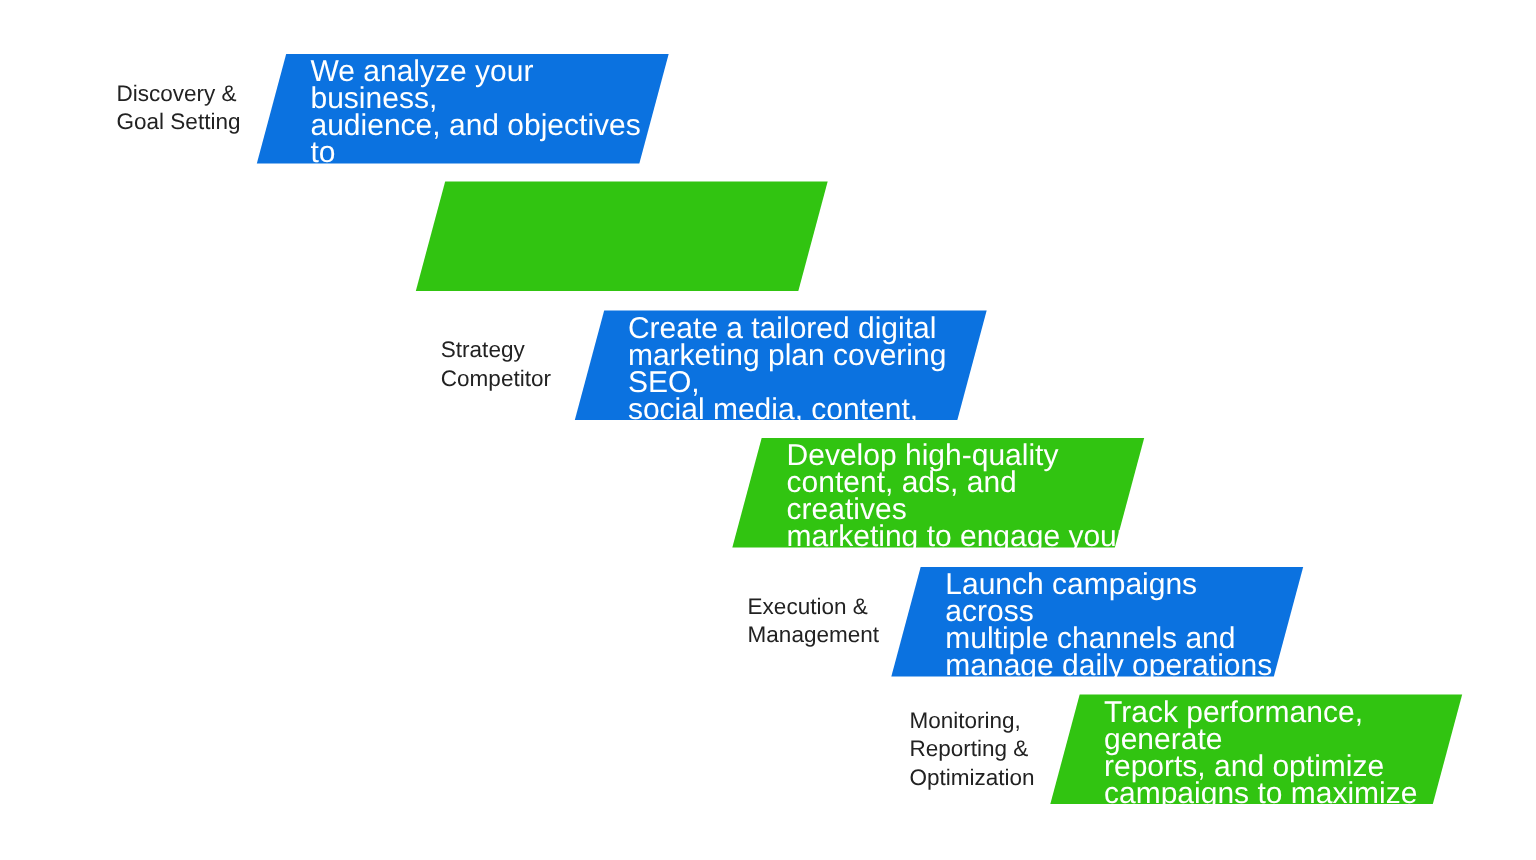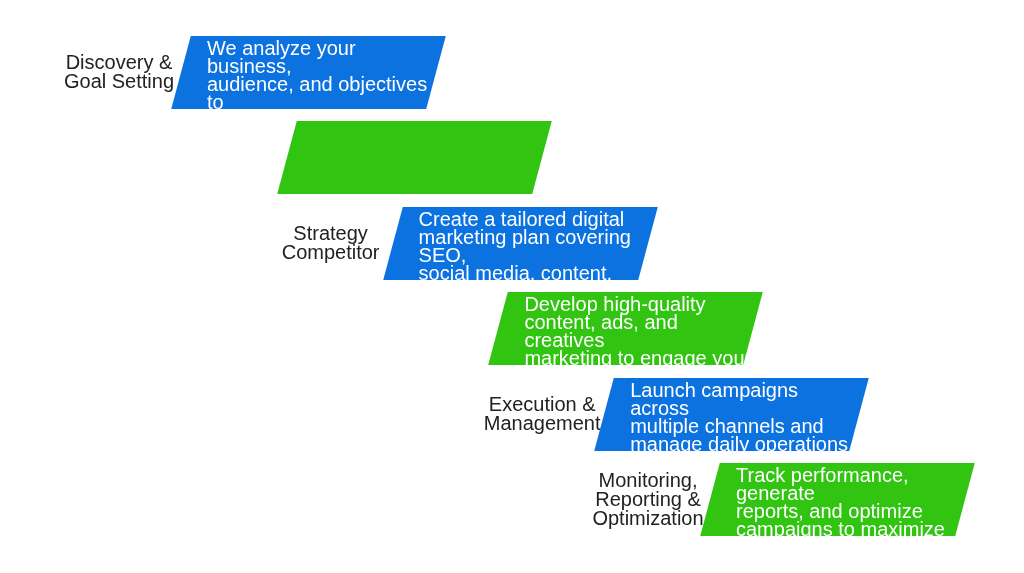--- a/index.html
+++ b/index.html
@@ -36,23 +36,22 @@
   }
   .step-label {
     position: absolute;
     left: -137px;
     top: -2px;
     width: 150px;
     height: 76px;
     display: flex;
     align-items: center;
     justify-content: center;
-    text-align: center;
     color: #222222;
-    font-size: 20px;
+    font-size: 15px;
     line-height: 19px;
     white-space: pre-line;
   }
   .step-desc {
     position: absolute;
     left: 26px;
     top: 3px;
     width: 228px;
     color: #ffffff;
     font-size: 20px;

